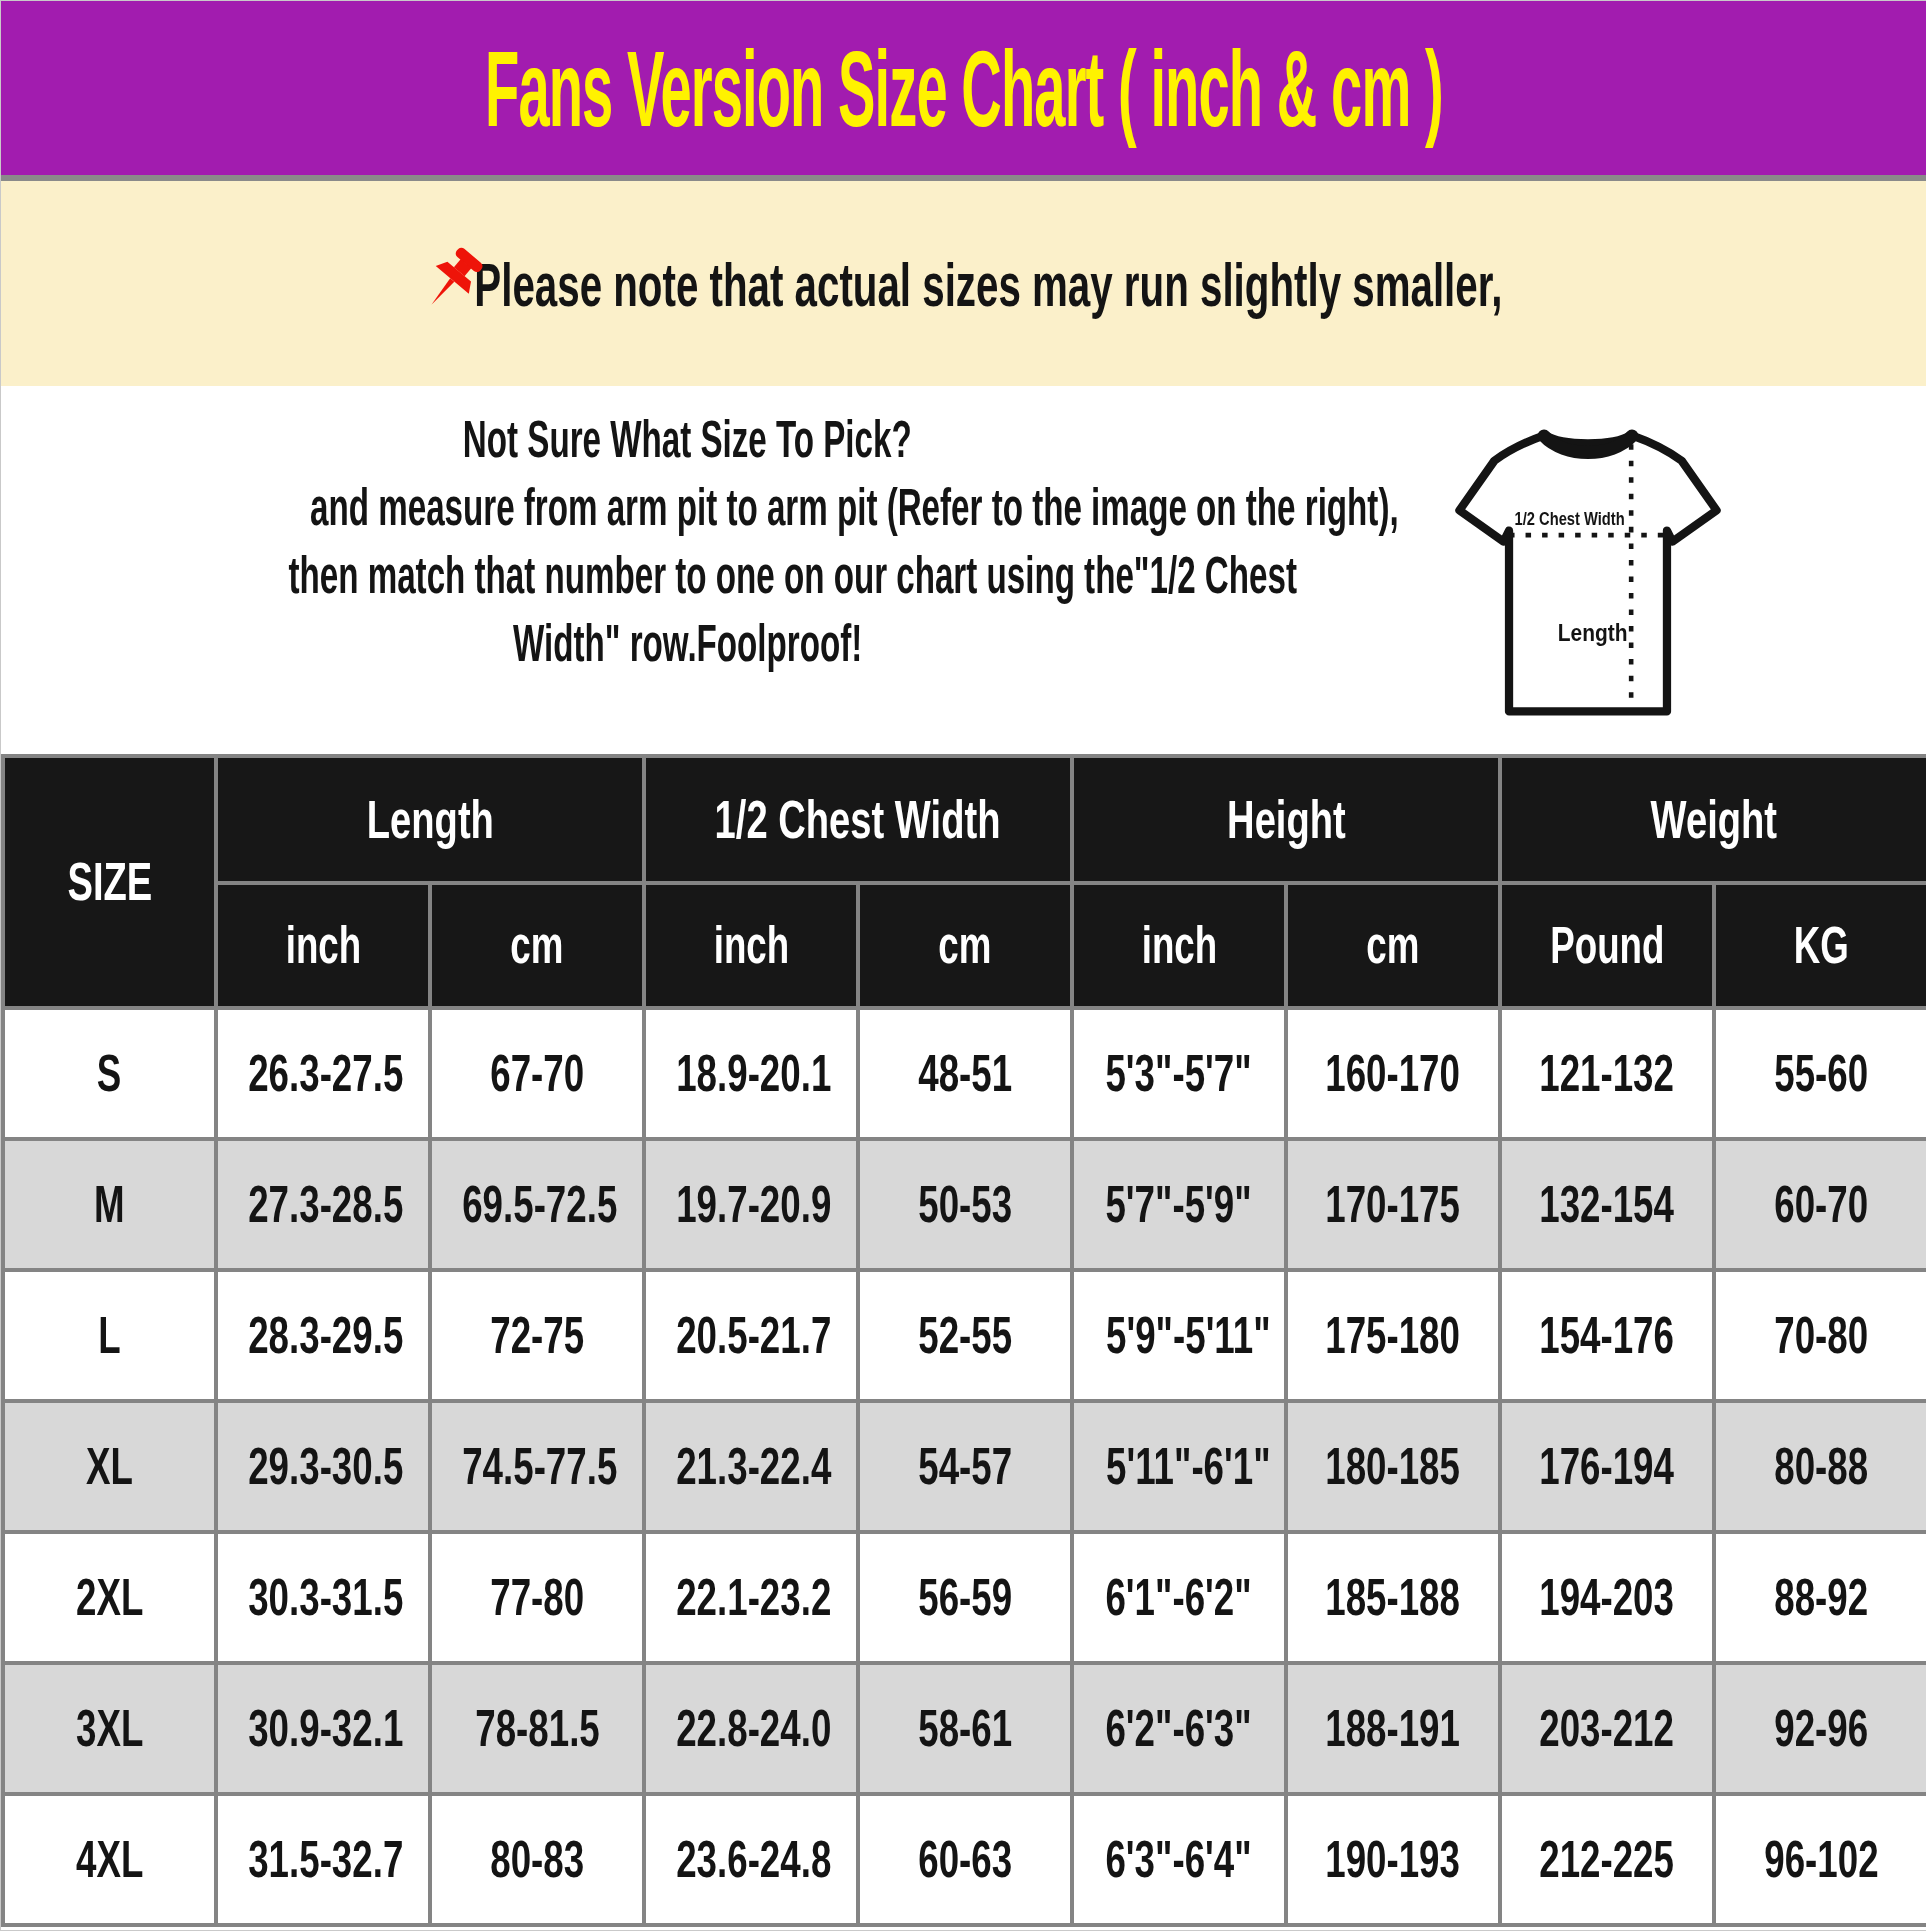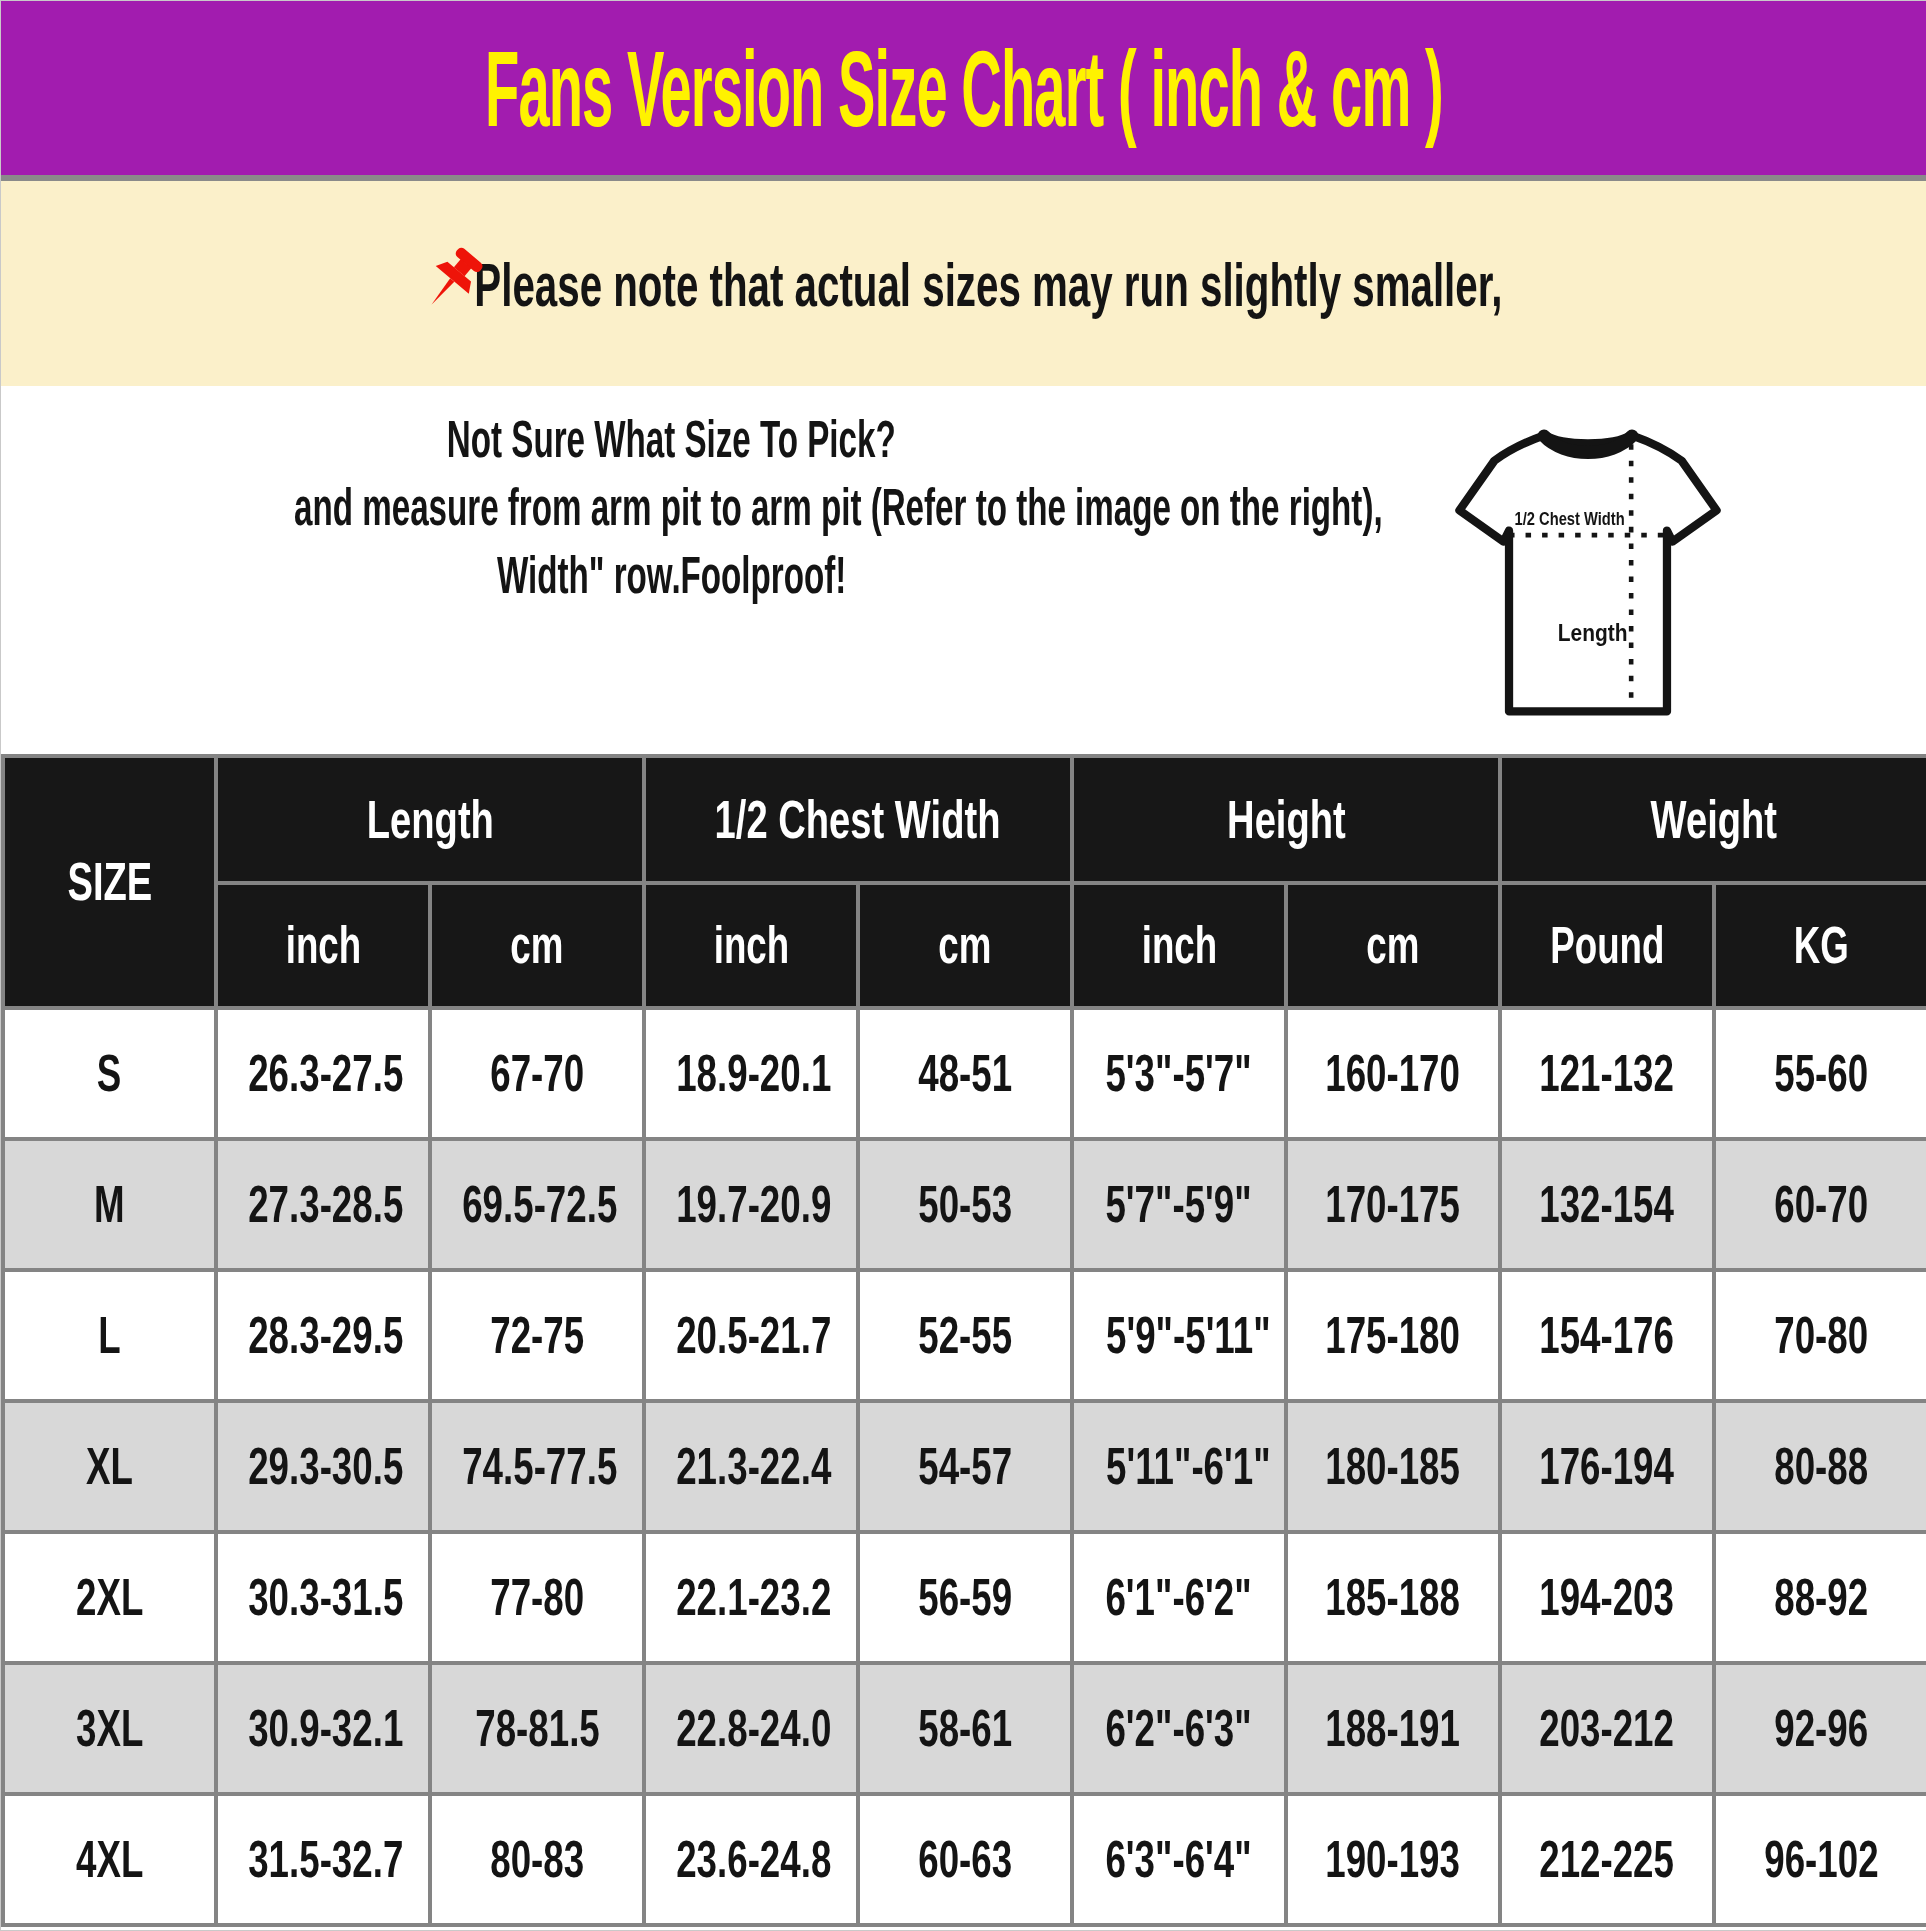--- a/index.html
+++ b/index.html
@@ -24,21 +24,21 @@
   .note-line{display:flex;align-items:center;justify-content:center;}
   .note-txt{font-size:62px;transform:scaleX(0.65);}
   .pin-svg{width:77px;height:77px;vertical-align:-16.5px;display:inline-block;
            transform:scaleX(1.54);transform-origin:50% 50%;}
   .red{color:#ee1409;}
   .arrows{margin-left:13px;letter-spacing:14.7px;
           text-shadow:1.8px 0 0 currentColor,-1.8px 0 0 currentColor;}
 
   
   .guide{height:368px;background:#ffffff;position:relative;}
-  .guide-text{position:absolute;left:0;top:20px;width:1341px;text-align:center;}
+  .guide-text{position:absolute;left:0;top:20px;width:1341px;text-align:center;padding-left:16px;}
   .gline{height:68px;line-height:68px;font-size:51px;}
   .gline .cx{transform:scaleX(0.65);}
   .tshirt{position:absolute;right:191px;top:27.5px;width:294px;height:326px;}
 
   
   .size-table{border-collapse:collapse;table-layout:fixed;width:100%;background:#ffffff;}
   .size-table th,.size-table td{
     border:4.6px solid #848484;text-align:center;vertical-align:middle;padding:0;overflow:hidden;
   }
   .size-table thead th{background:#171717;color:#ffffff;}
@@ -73,20 +73,21 @@
           </g>
         </svg><span>Please note that actual sizes may run slightly smaller,</span>
       </span>
     </div>
   </section>
 
   <section class="guide">
     <div class="guide-text">
       <div class="gline"><span class="cx">Not Sure What Size To Pick?</span></div>
       <div class="gline"><span class="cx">and measure from arm pit to arm pit (Refer to the image on the right),</span></div>
+      <div class="gline"><span class="cx">then match that number to one on our chart using the"1/2 Chest</span></div>
       <div class="gline"><span class="cx">Width" row.Foolproof!</span></div>
     </div>
 
     <svg class="tshirt" viewBox="0 0 300 355" aria-hidden="true">
       <path d="M103 24 C 86 30, 64 40, 48 52 L 10 106 L 58 140 L 64 128 L 64 325 L 236 325 L 236 128 L 242 140 L 290 106 L 252 52 C 236 40, 214 30, 197 24 C 178 36, 122 36, 103 24 Z" fill="#ffffff" stroke="#141414" stroke-width="9" stroke-linejoin="round"></path>
       <path d="M102 25 C 124 49, 176 49, 198 25" fill="none" stroke="#141414" stroke-width="14" stroke-linecap="round"></path>
       <line x1="197" y1="34" x2="197" y2="322" stroke="#141414" stroke-width="5" stroke-dasharray="6 12"></line>
       <line x1="64" y1="133" x2="236" y2="133" stroke="#141414" stroke-width="5" stroke-dasharray="6 12"></line>
       <text x="130" y="122" text-anchor="middle" font-size="21" font-weight="bold" fill="#141414" textLength="120" lengthAdjust="spacingAndGlyphs">1/2 Chest Width</text>
       <text x="155" y="248" text-anchor="middle" font-size="26" font-weight="bold" fill="#141414" textLength="76" lengthAdjust="spacingAndGlyphs">Length</text>

